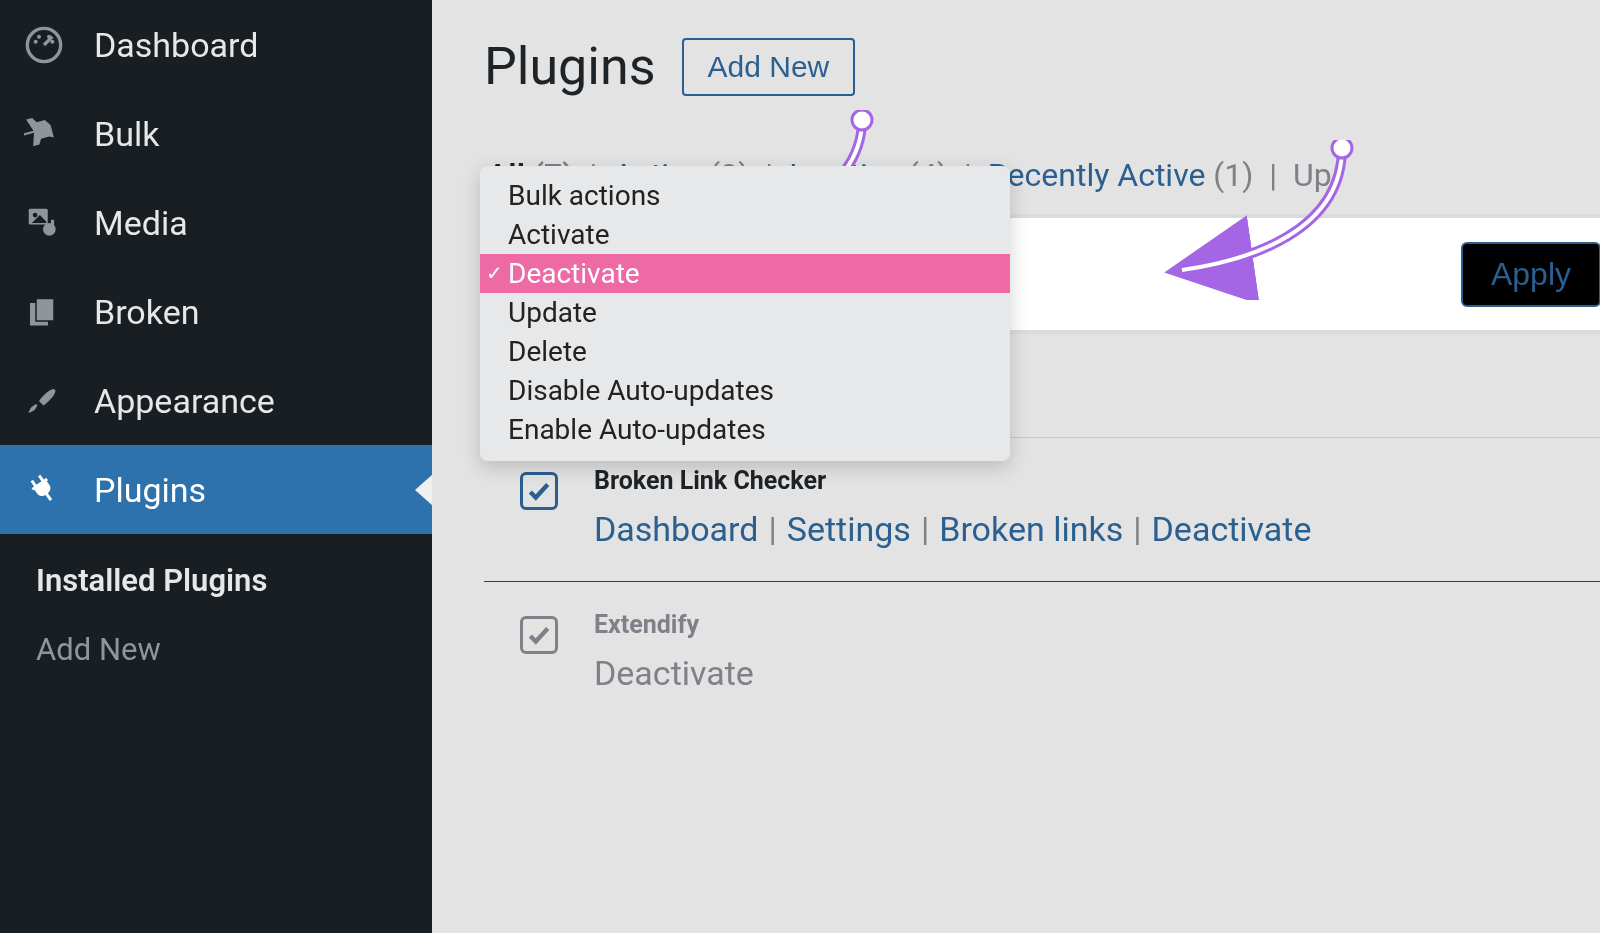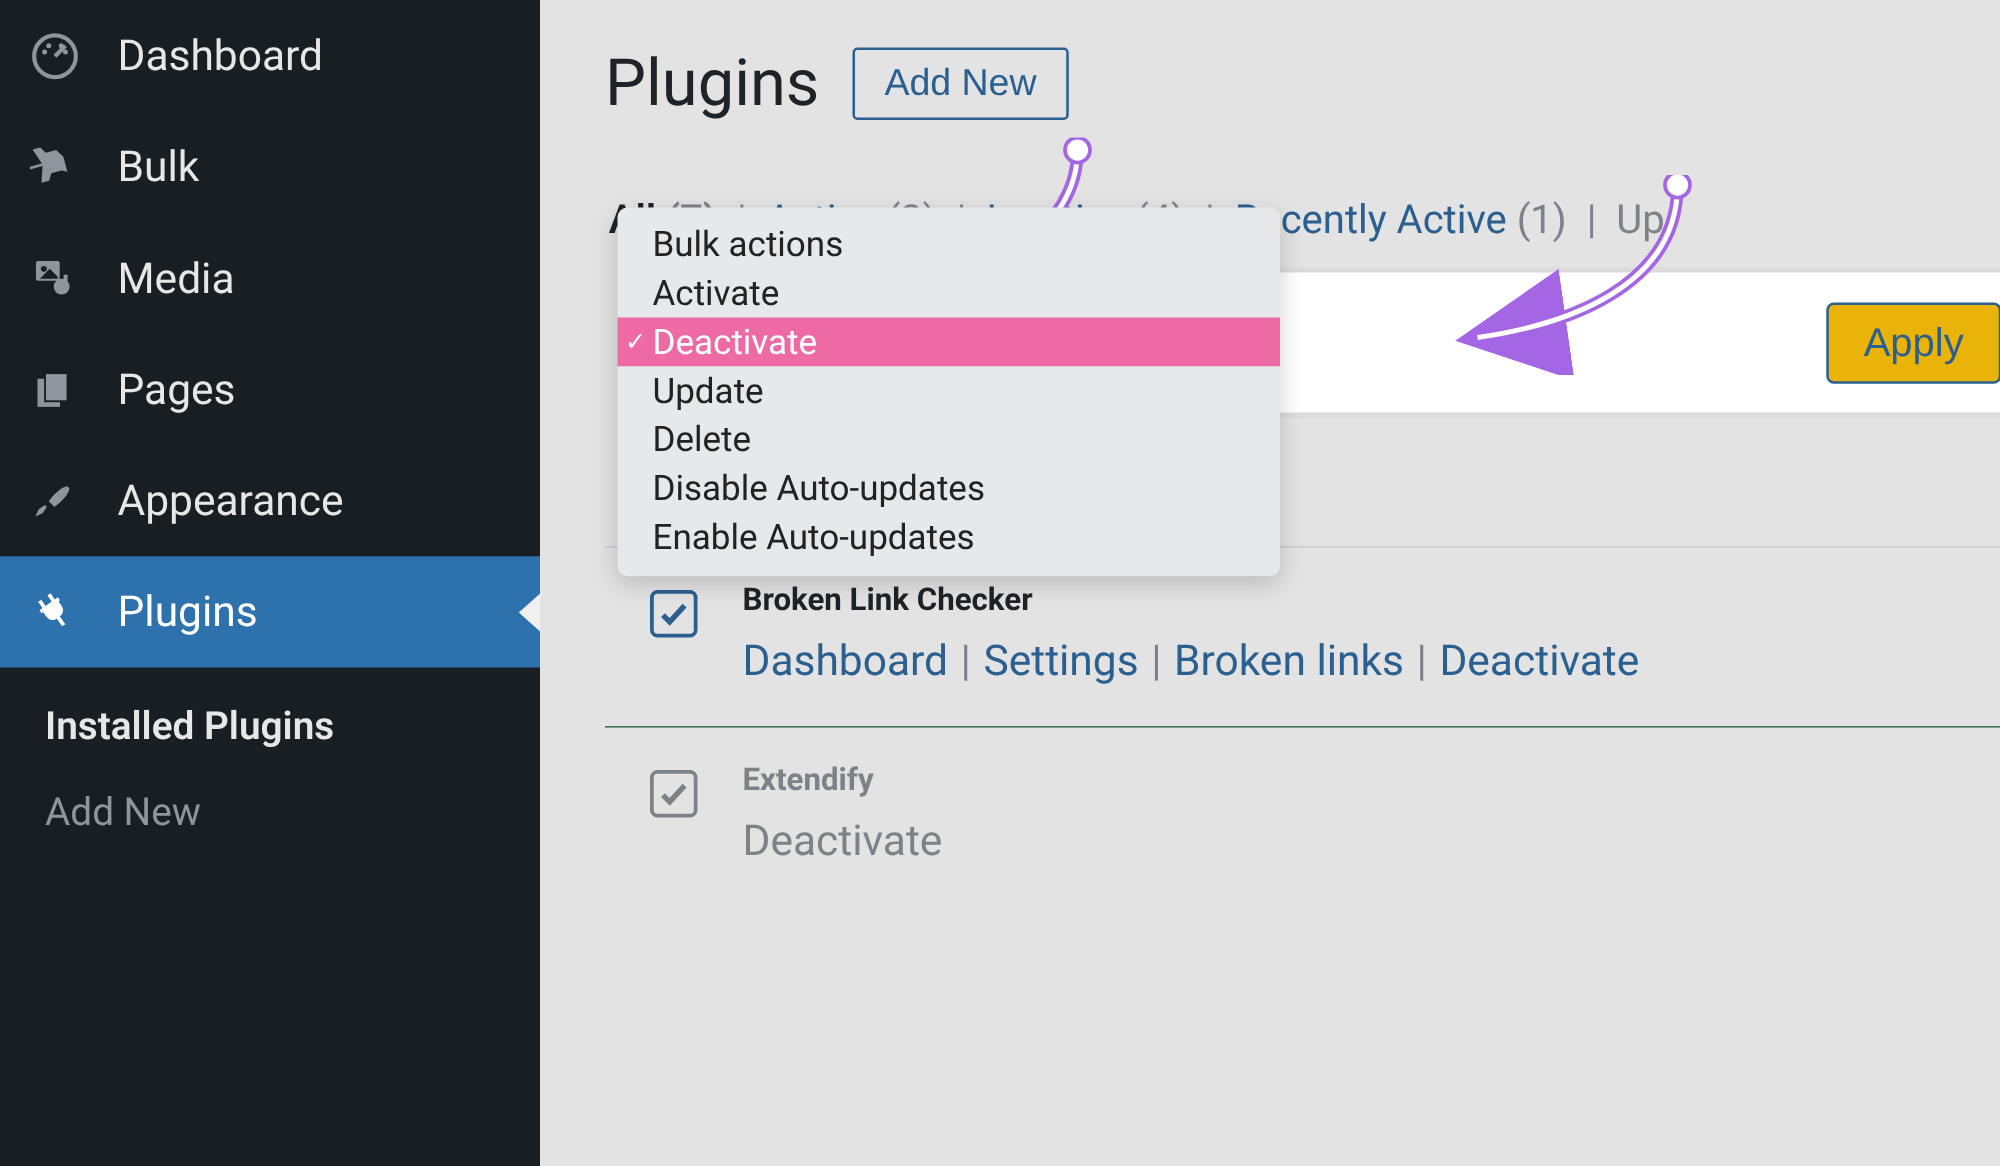--- a/index.html
+++ b/index.html
@@ -29,24 +29,24 @@
   
   .filter-row { position: absolute; top: 156px; left: 55px; font-size: 32px; color: #1d2327; }
   .filter-row .sep { color: #7e8187; margin: 0 8px; }
   .filter-row .link { color: #2a5f90; }
   .filter-row .count { color: #7e8187; }
   .filter-row .active-label { font-weight: 600; }
   .filter-row .cut { color: #7e8187; }
 
   
   .apply-highlight { position: absolute; top: 218px; left: 570px; width: 613px; height: 112px; background: #ffffff; border-radius: 8px; box-shadow: 0 0 0 4px rgba(0,0,0,0.03); display: flex; align-items: center; justify-content: flex-end; padding-right: 14px; }
-  .apply-btn { border: 2px solid #2a5f90; background: #eab308; color: #2a5f90; font-size: 32px; padding: 12px 28px; border-radius: 6px; cursor: pointer; }
-
-  
-  .dropdown { position: absolute; top: 166px; left: 62px; width: 530px; background: #e7e8ea; border-radius: 8px; box-shadow: 0 6px 20px rgba(0,0,0,0.18); padding: 10px 0 12px 0; z-index: 10; }
+  .apply-btn { border: 2px solid #2a5f90; background: #000000; color: #2a5f90; font-size: 32px; padding: 12px 28px; border-radius: 6px; cursor: pointer; }
+
+  
+  .dropdown { position: absolute; top: 166px; left: 48px; width: 530px; background: #e7e8ea; border-radius: 8px; box-shadow: 0 6px 20px rgba(0,0,0,0.18); padding: 10px 0 12px 0; z-index: 10; }
   .dd-item { font-size: 28px; color: #222; padding: 3px 0 3px 28px; cursor: pointer; position: relative; }
   .dd-item.selected { background: #ed6aa4; color: #ffffff; }
   .dd-item.selected::before { content: "✓"; position: absolute; left: 6px; font-size: 20px; top: 7px; }
 
   
   .plugin-list { position: absolute; top: 437px; left: 52px; right: 0; }
   .plugin-row { border-top: 1px solid #c6c8ca; padding: 28px 0 32px 0; display: flex; }
   .plugin-row.second { border-top: 1px solid #14532d; }
   .cb-cell { width: 110px; display: flex; align-items: flex-start; justify-content: center; padding-top: 6px; }
   .cb { width: 38px; height: 38px; border: 3px solid #2a5f90; border-radius: 6px; display: inline-flex; align-items: center; justify-content: center; background: transparent; cursor: pointer; }
@@ -103,21 +103,21 @@
     </span>
     <span>Media</span>
   </div>
   <div class="menu-item">
     <span class="icon">
       <svg width="36" height="36" viewBox="0 0 24 24" fill="currentColor">
           <rect x="4" y="6" width="12" height="15"></rect>
           <rect x="8" y="3" width="12" height="15" fill="currentColor" stroke="#191e23" stroke-width="1"></rect>
         </svg>
     </span>
-    <span>Pages</span>
+    <span>Broken</span>
   </div>
   <div class="menu-item">
     <span class="icon">
       <svg width="36" height="36" viewBox="0 0 24 24" fill="currentColor">
           <path d="M20 4c-3 0-8 5-10 8l3 3c3-2 8-7 8-10zM8 14l-3 2c-1 1-2 4-2 4s3-1 4-2l2-3z"></path>
         </svg>
     </span>
     <span>Appearance</span>
   </div>
   <div class="menu-item active">

